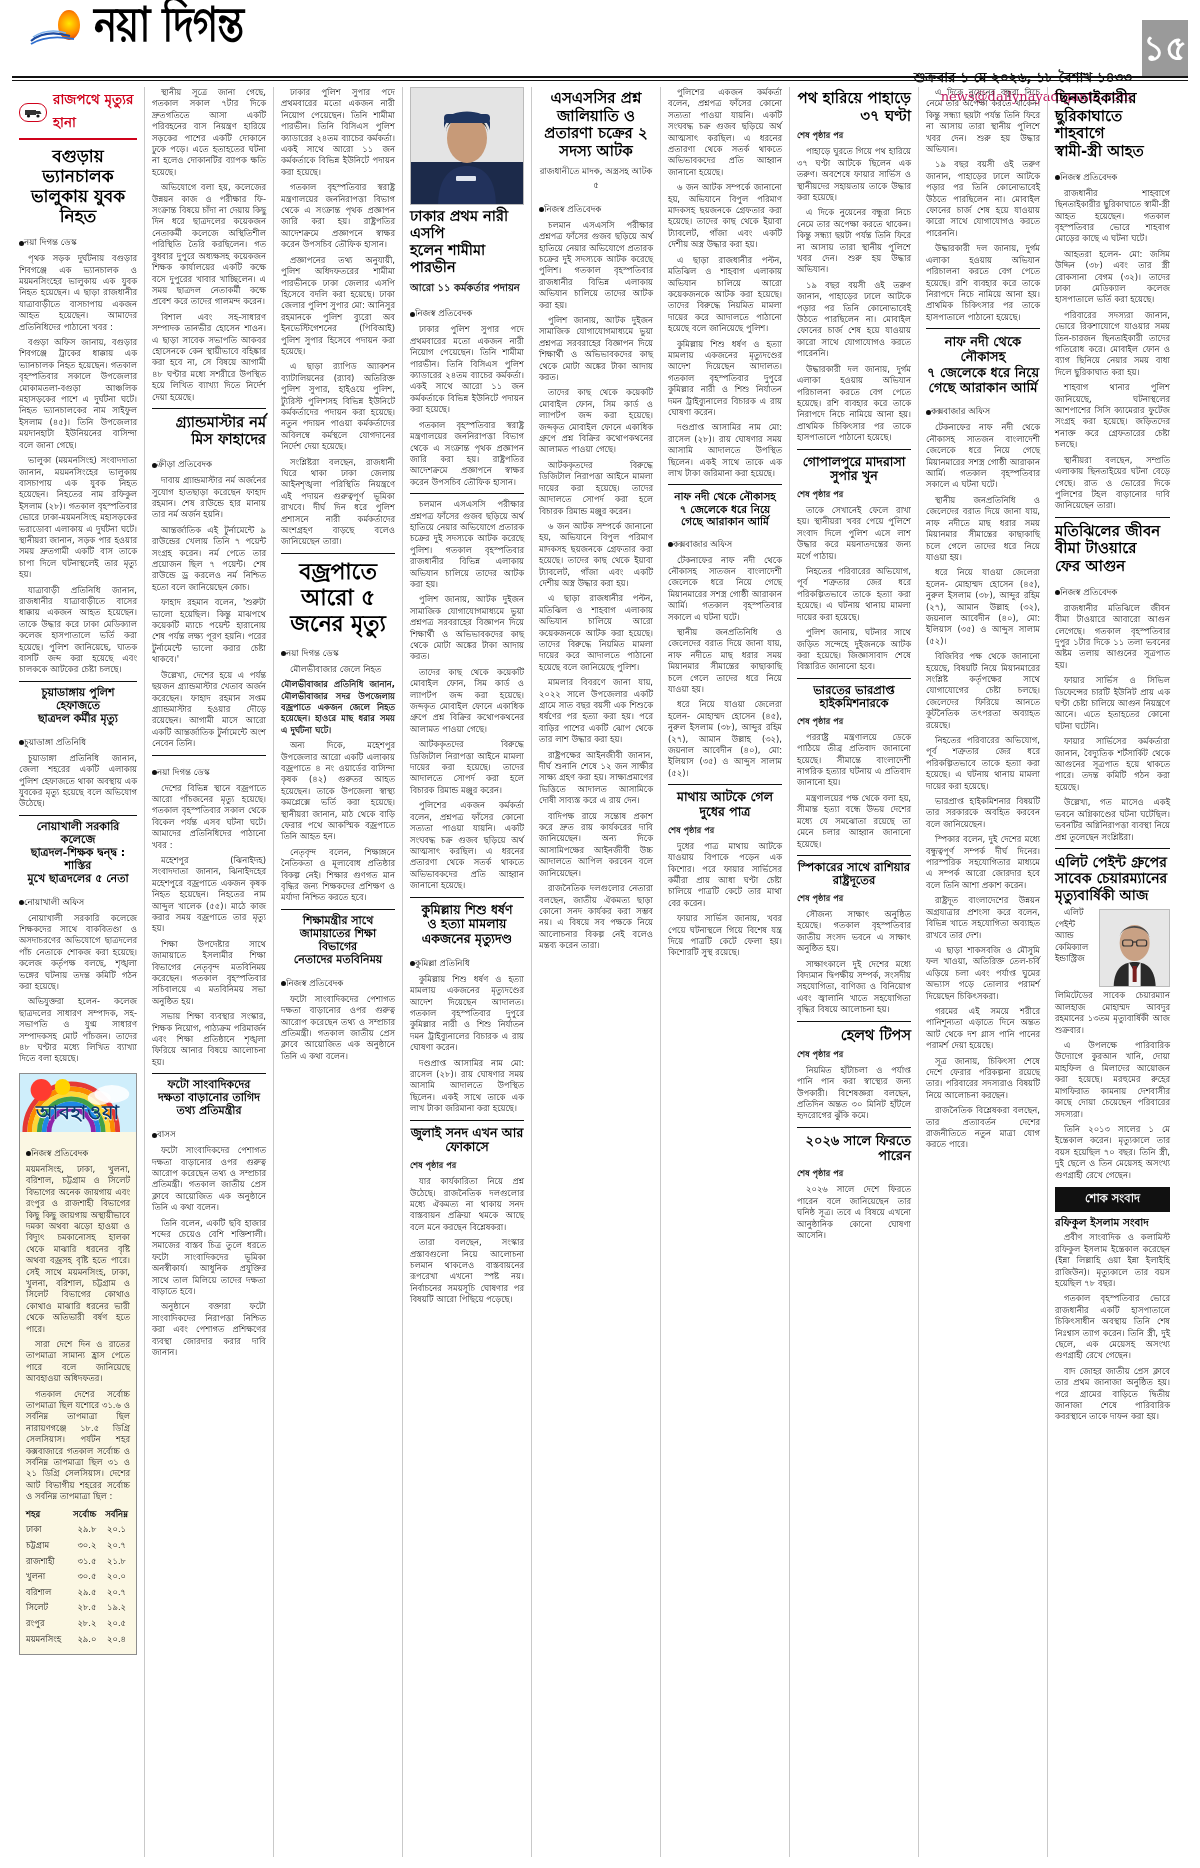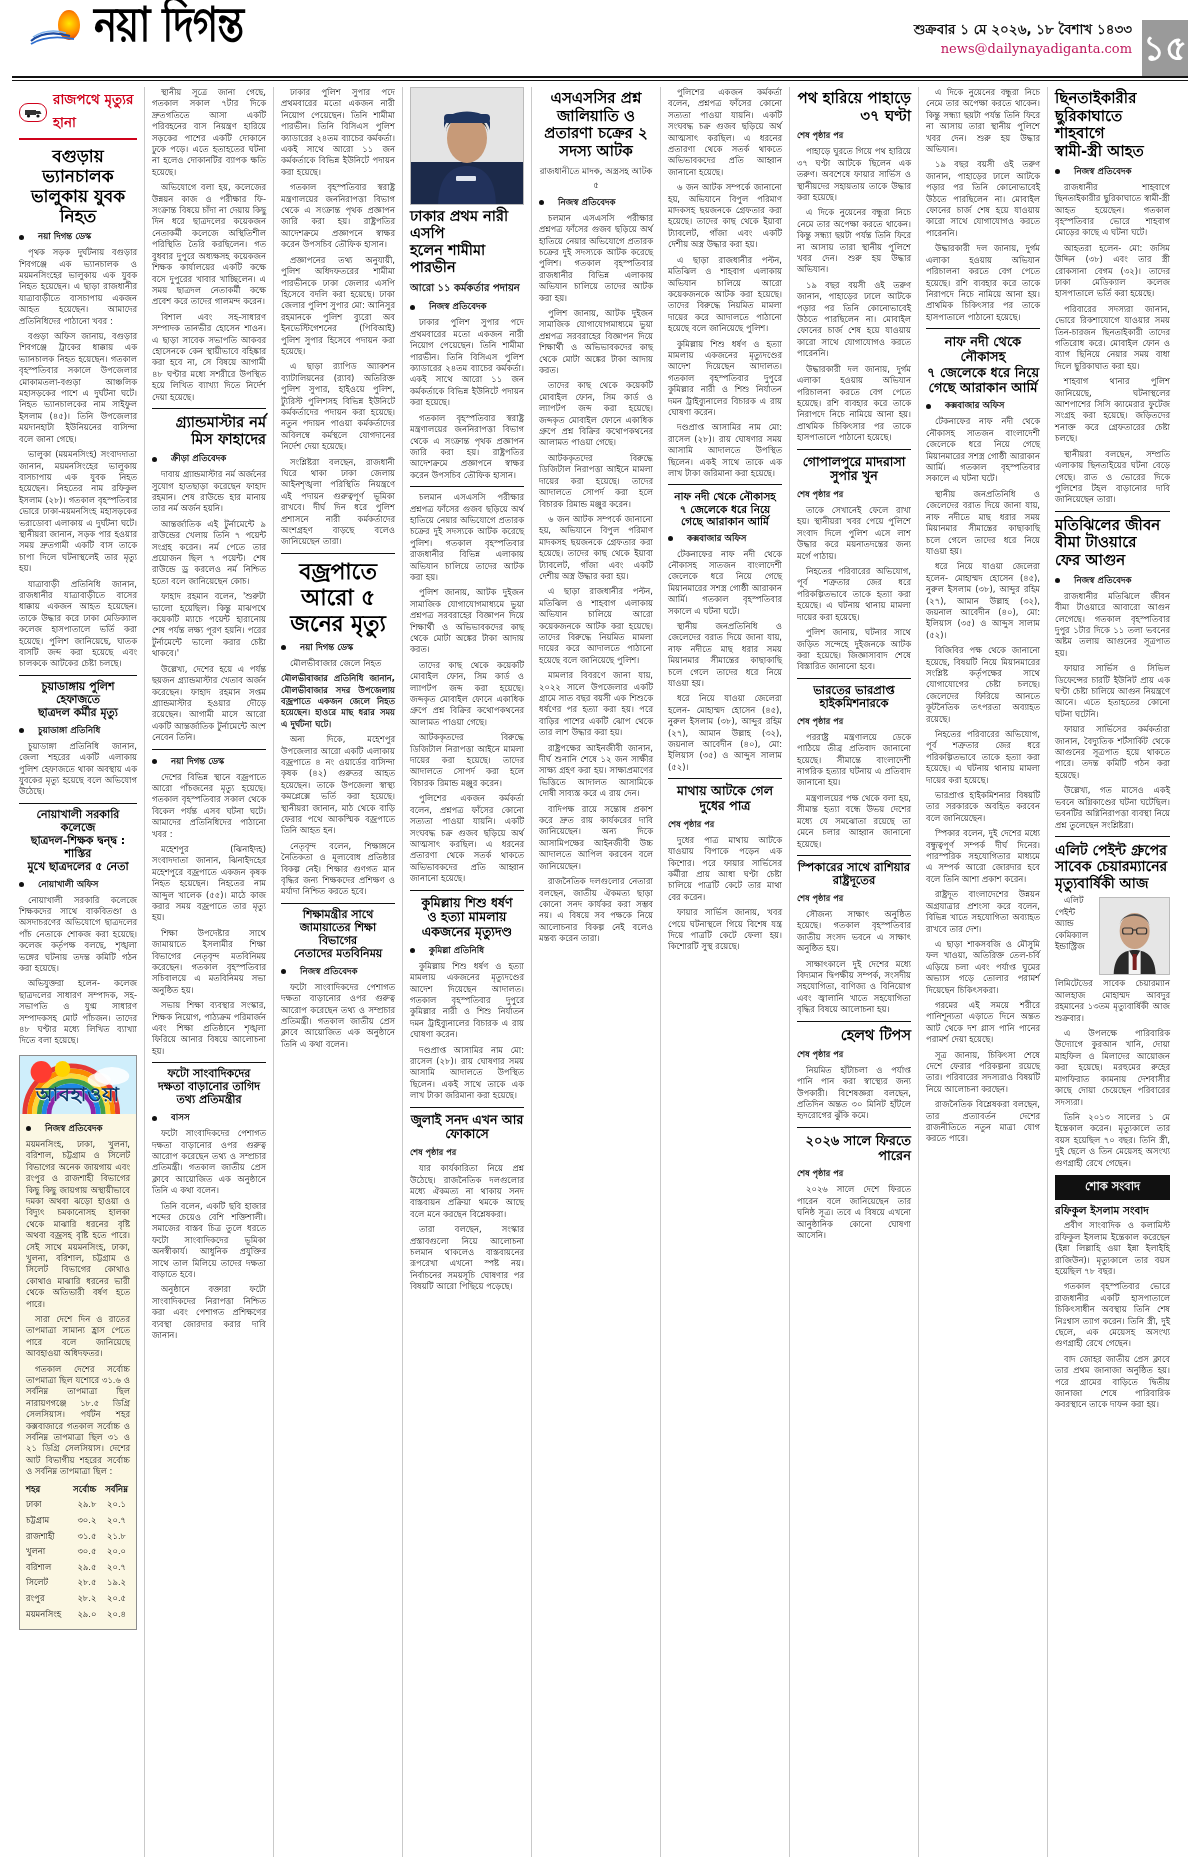--- a/index.html
+++ b/index.html
@@ -16,42 +16,42 @@
   
   .masthead{display:flex;align-items:flex-start;justify-content:space-between;height:62px;}
   .logo-wrap{display:flex;align-items:center;gap:2px;padding-left:18px;}
   .logo-mark{position:relative;width:62px;height:40px;}
   .logo-sun{position:absolute;left:28px;top:0px;width:22px;height:30px;border-radius:50%;
     background:radial-gradient(circle at 50% 45%,#ffe600 0%,#ff8a00 55%,#e03c00 85%,rgba(255,255,255,0) 100%);}
   .logo-wave{position:absolute;left:0;top:16px;width:60px;height:20px;}
   .logo-text{font-family:"DejaVu Sans","Liberation Sans",sans-serif;font-weight:bold;font-size:39px;letter-spacing:-1px;
     color:#000;line-height:40px;transform:scaleY(1.22);transform-origin:left bottom;}
   .masthead-right{display:flex;align-items:flex-start;gap:10px;padding-top:10px;}
-  .mast-meta{text-align:right;line-height:1.45;}
+  .mast-meta{text-align:right;line-height:1.45;margin-top:48px;}
   .mast-date{font-size:13.5px;font-weight:bold;color:#111;}
   .mast-mail{font-family:"DejaVu Serif","Liberation Serif",serif;font-size:13px;color:#be185d;}
   .page-no{width:46px;height:56px;background:#9a9a9a;color:#fff;font-size:34px;font-weight:bold;
     display:flex;align-items:center;justify-content:center;line-height:1;}
   .mast-rule{border-top:2px solid #111;margin:4px 0 0 0;}
   .mast-rule2{border-top:1px solid #111;margin:2px 0 6px 0;}
 
   
   .grid{display:flex;gap:0;height:1770px;}
   .col{box-sizing:border-box;padding:0 7px;}
   .col + .col{border-left:1px solid #c9c9c9;}
   .c1{width:132px}.c2{width:129px}.c3{width:129px}.c4{width:129px}
   .c5{width:129px}.c6{width:129px}.c7{width:129px}.c8{width:129px}.c9{width:130px}
 
   
   .body-txt{
     font-size:8.4px;line-height:11.4px;text-align:justify;text-justify:inter-word;
     color:#1a1a1a;margin:0 0 4px 0;word-spacing:0.2px;hyphens:auto;
   }
   .body-txt.ind{text-indent:9px;}
-  .byline{font-size:8.6px;font-weight:bold;margin:3px 0 3px 0;display:flex;align-items:center;gap:14px;}
+  .byline{font-size:8.6px;font-weight:normal;margin:10px 0 3px 0;display:flex;align-items:center;gap:0;}
   .byline .dot{display:inline-block;width:5px;height:5px;border-radius:50%;background:#111;flex:0 0 auto;}
   .sub-strap{font-size:8.6px;text-align:center;margin:2px 0 3px 0;color:#222;}
 
   
   .hl{font-weight:bold;color:#000;line-height:1.18;margin:3px 0 4px 0;}
   .hl-xl{font-size:22px;text-align:center;letter-spacing:-0.2px;}
   .hl-lg{font-size:17px;text-align:center;}
   .hl-md{font-size:14.5px;text-align:right;}
   .hl-sm{font-size:12.5px;text-align:center;}
   .hl-xs{font-size:11px;text-align:center;}

